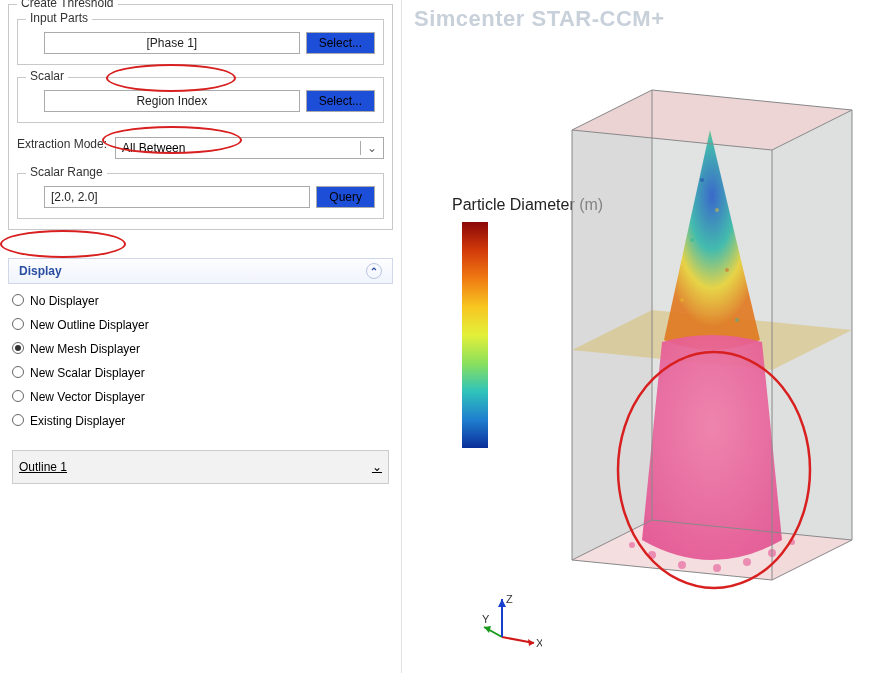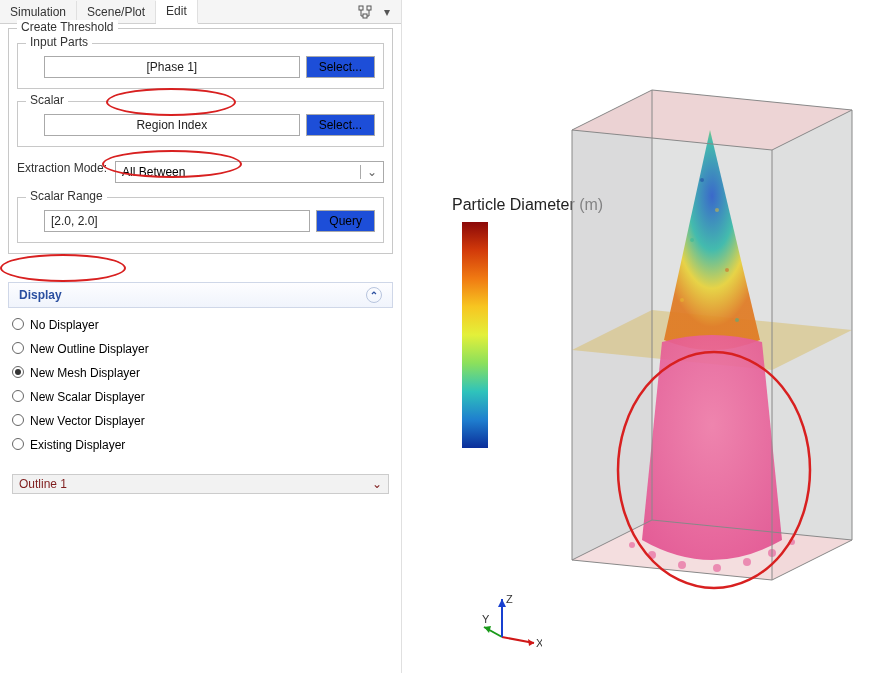--- a/index.html
+++ b/index.html
@@ -19,59 +19,39 @@
 .line { display:flex; align-items:flex-start; gap:8px; margin: 10px 8px 0 8px; }
 .label { color:#333; }
 .select { flex:1; border:1px solid #aaa; height:22px; display:flex; align-items:center; padding:0 6px; justify-content:space-between; background:#fff; }
 .chev { border-left:1px solid #aaa; padding-left:6px; color:#666; }
 .display-hdr { background: linear-gradient(#fdfdff,#f0f4fc); border:1px solid #cfd7e8; margin: 22px 8px 6px 8px; height:26px; display:flex; align-items:center; justify-content:space-between; padding:0 10px; color:#2a4fa0; font-weight:600; }
 .disp-chev { width:16px;height:16px; border:1px solid #b8c5de; border-radius:50%; display:flex;align-items:center;justify-content:center; color:#2a4fa0; font-size:10px;}
 .radios { padding: 4px 12px; }
 .radio { display:flex; align-items:flex-start; gap:6px; height:24px; cursor:pointer; }
 .rdio { width:12px;height:12px;border:1px solid #666;border-radius:50%; display:inline-flex; align-items:center; justify-content:center; }
 .rdio.sel::after { content:""; width:6px;height:6px;background:#333;border-radius:50%; }
-.disabled-select { border:1px solid #ccc; background:#f2f2f2; color:#7f1d1d; height:20px; margin:8px 12px; display:flex; align-items:center; padding:0 6px; justify-content:space-between;}
+.disabled-select { border:1px solid #ccc; background:#f2f2f2; color:#000000; height:34px; margin:8px 12px; display:flex; align-items:center; padding:0 6px; justify-content:space-between;text-decoration:underline;}
 .circle { position:absolute; border:2px solid #d82020; border-radius:50%; pointer-events:none; }
 
 .viz { flex:1; position:relative; overflow:hidden; }
 .brand { position:absolute; top:6px; left:12px; color:#c8d0da; font-weight:700; font-size:22px; letter-spacing:0.5px; }
 .legend-title { position:absolute; top:196px; left:50px; color:#222; font-size:16px; }
 .legend { position:absolute; top:222px; left:60px; display:flex; align-items:stretch; }
 .colorbar { width:26px; height:226px; background: linear-gradient(to bottom,#8a0808,#d23a0a,#f07a12,#f7c621,#e3f03a,#8be05c,#2fc3bb,#1f7fcf,#0b2e9a); }
 .ticks { display:flex; flex-direction:column; justify-content:space-between; padding-left:6px; color:#222; font-size:13px; }
 
 .scene { position:absolute; top:70px; left:130px; width:346px; height:540px; }
 
 .axis { position:absolute; bottom:20px; left:80px; width:60px; height:60px; }
 .axis svg text { font-size:11px; }
 </style>
 </head>
 <body>
 
 <div class="panel">
-  <div class="tabs">
-    <div class="tab">Simulation</div>
-    <div class="tab">Scene/Plot</div>
-    <div class="tab active">Edit</div>
-    <div class="tab-spacer"></div>
-    <div class="tab-icons">
-      <span class="tab-icon">
-        <svg width="14" height="14" viewBox="0 0 14 14">
-            <rect x="1" y="1" width="4" height="4" fill="none" stroke="#555"></rect>
-            <rect x="9" y="1" width="4" height="4" fill="none" stroke="#555"></rect>
-            <rect x="5" y="9" width="4" height="4" fill="none" stroke="#555"></rect>
-            <line x1="3" y1="5" x2="3" y2="11" stroke="#555"></line>
-            <line x1="11" y1="5" x2="11" y2="11" stroke="#555"></line>
-            <line x1="3" y1="11" x2="5" y2="11" stroke="#555"></line>
-            <line x1="9" y1="11" x2="11" y2="11" stroke="#555"></line>
-          </svg>
-      </span>
-      <span class="tab-icon">▾</span>
-    </div>
-  </div>
 
   <div style="position:relative;">
     <div class="section" style="margin-top:4px;">
       <span class="section-title">Create Threshold</span>
 
       <div class="section" style="margin:6px 0 0 0;">
         <span class="section-title">Input Parts</span>
         <div class="row">
           <div class="field">[Phase 1]</div>
           <div class="btn">Select...</div>
@@ -140,20 +120,21 @@
       </div>
   </div>
 
   <div class="disabled-select">
     <span>Outline 1</span>
     <span>⌄</span>
   </div>
 </div>
 
 <div class="viz">
+  <div class="brand">Simcenter STAR-CCM+</div>
 
   <div class="legend-title">Particle Diameter (m)</div>
   <div class="legend">
     <div class="colorbar"></div>
   </div>
 
   <div class="scene">
     <svg width="346" height="540" viewBox="0 0 346 540">
 
       <polygon points="120,20 320,40 320,470 120,450" fill="#c9cacb" fill-opacity="0.55"></polygon>

